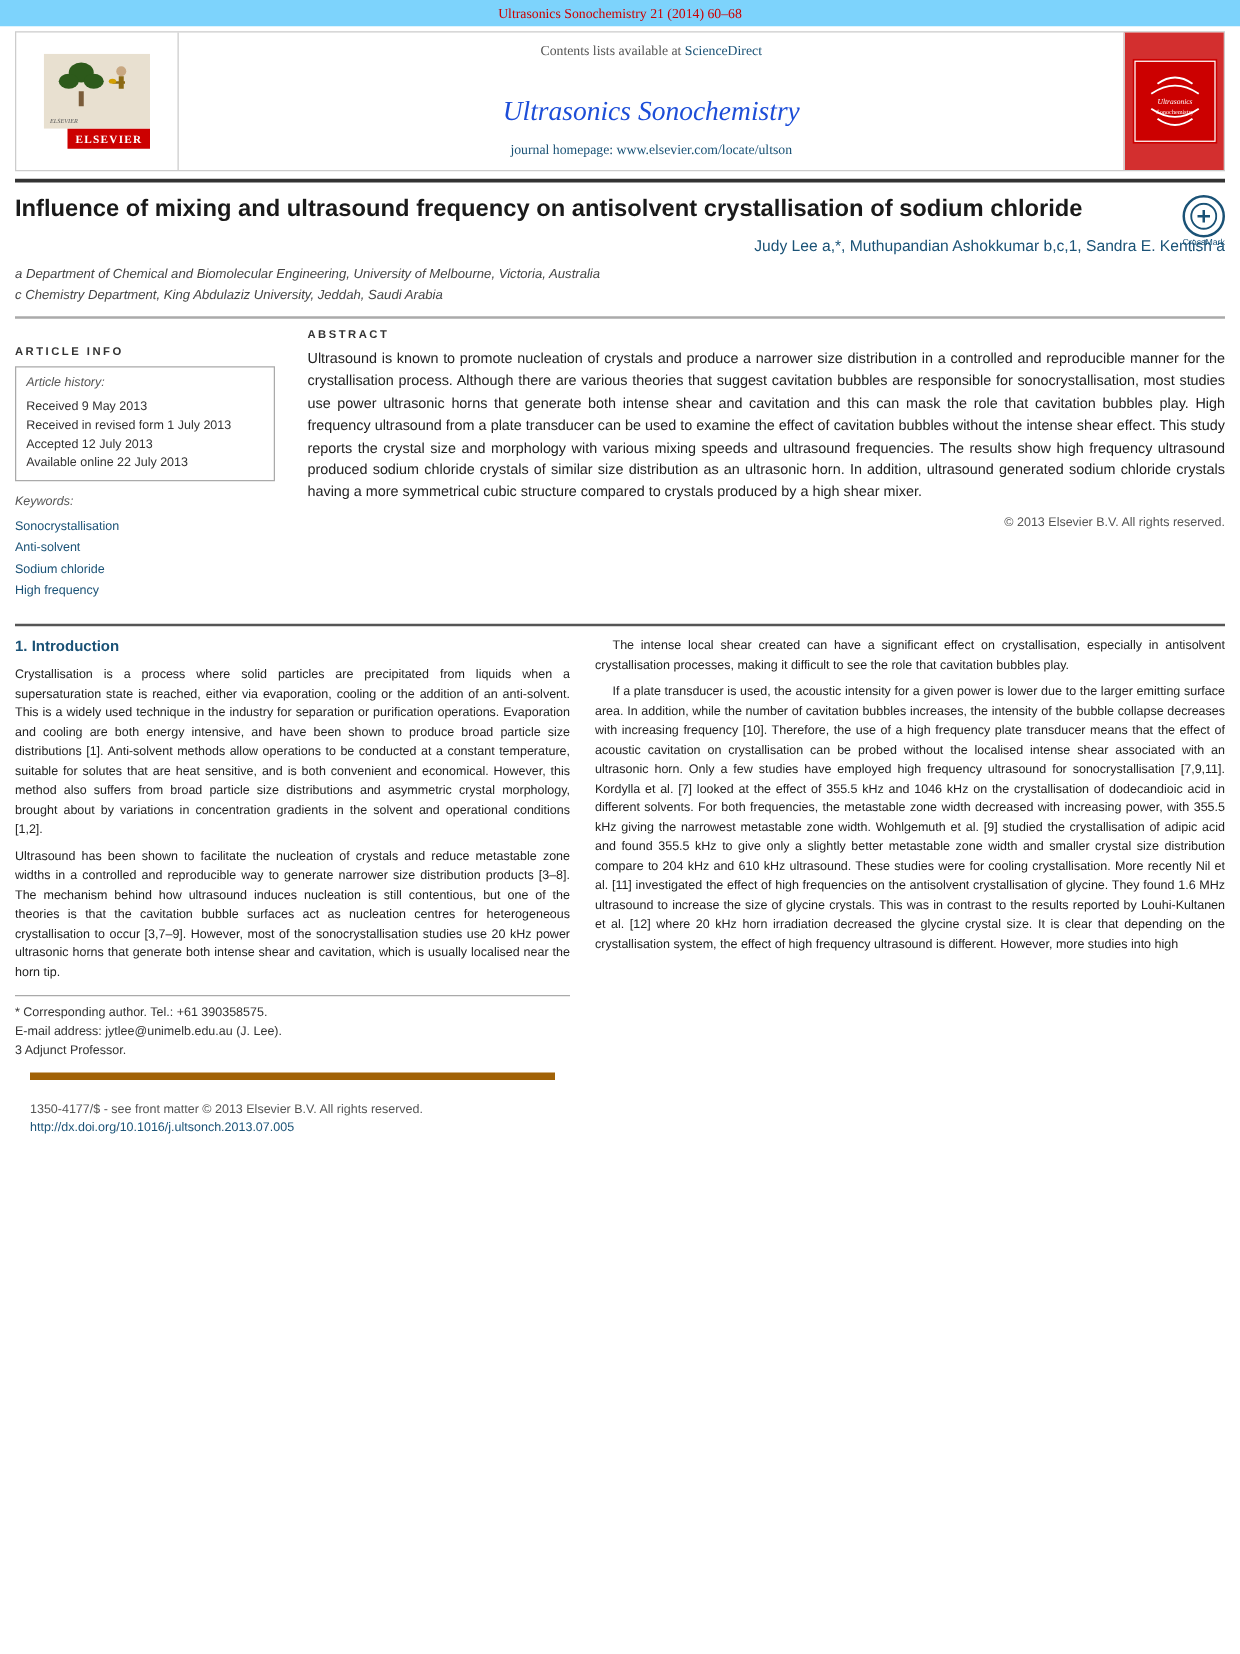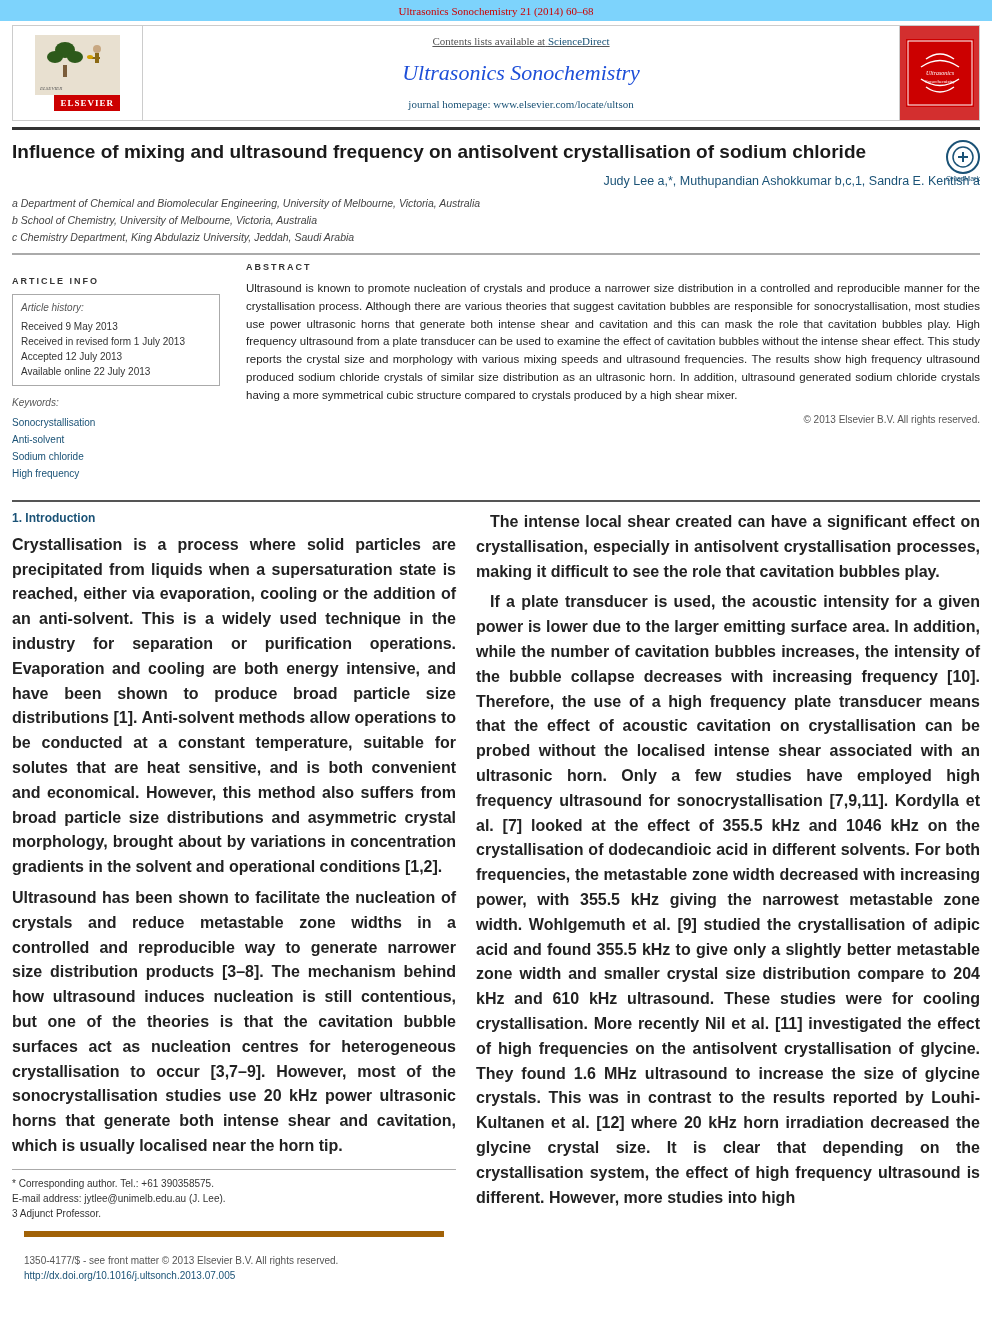--- a/index.html
+++ b/index.html
@@ -51,22 +51,21 @@
       flex: 1;
       display: flex;
       flex-direction: column;
       align-items: center;
       justify-content: center;
       padding: 8px 16px;
     }
     .contents-line {
       font-size: 11px;
       color: #555;
-      margin-bottom: 4px;
-      text-decoration: underline;
+      margin-bottom: 20px;
     }
     .sciencedirect-link {
       color: #1a5276;
       font-size: 11px;
     }
     .journal-title {
       font-size: 22px;
       font-style: italic;
       color: #1d4ed8;
       font-weight: normal;
@@ -226,27 +225,26 @@
       padding-left: 4px;
     }
     .intro-heading {
       font-size: 12px;
       font-weight: bold;
       color: #1a5276;
       margin-bottom: 6px;
       font-family: Arial, sans-serif;
     }
     .body-text {
-      font-size: 16px;
+      font-size: 10px;
       color: #222;
       line-height: 1.55;
       text-align: justify;
       font-family: Arial, sans-serif;
       margin-bottom: 6px;
-      font-weight: bold;
     }
     .body-text .indent {
       text-indent: 14px;
     }
     .footnote-section {
       border-top: 1px solid #aaa;
       margin-top: 10px;
       padding-top: 6px;
     }
     .footnote-text {
@@ -357,21 +355,20 @@
       <div style="font-size:7px; color:#1a5276; font-family:Arial,sans-serif;">CrossMark</div>
     </div>
   </div>
 
   <div class="authors-line" style="margin-top:6px;">
     <span>Judy Lee a,*, Muthupandian Ashokkumar b,c,1, Sandra E. Kentish a</span>
   </div>
 
   <div class="affiliations">
     <div>a Department of Chemical and Biomolecular Engineering, University of Melbourne, Victoria, Australia</div>
-    <div>b School of Chemistry, University of Melbourne, Victoria, Australia</div>
     <div>c Chemistry Department, King Abdulaziz University, Jeddah, Saudi Arabia</div>
   </div>
 
   <div class="article-body">
 
     <div class="article-info-col">
       <div class="section-heading">ARTICLE INFO</div>
 
       <div class="article-history-box">
         <div class="history-title">Article history:</div>

